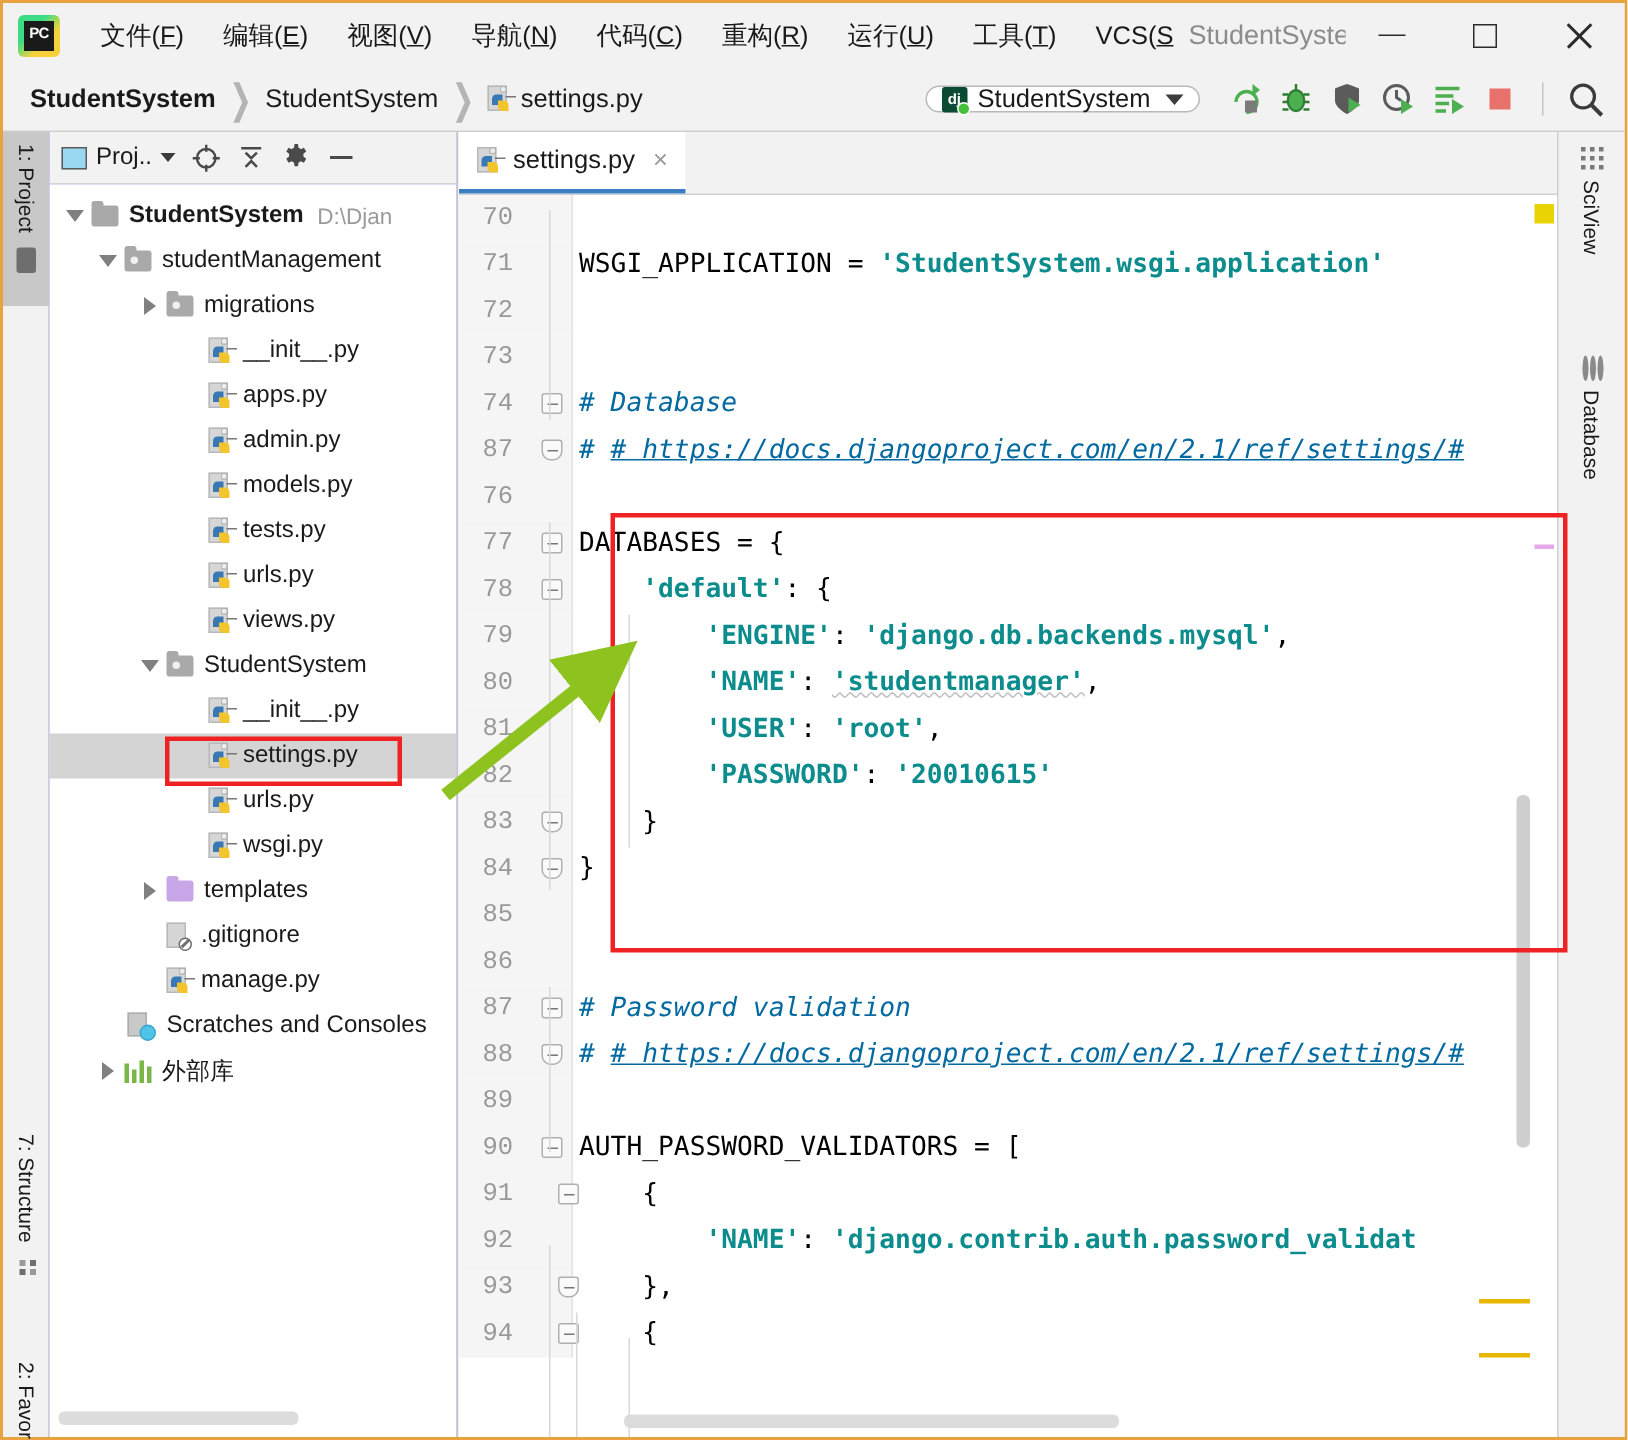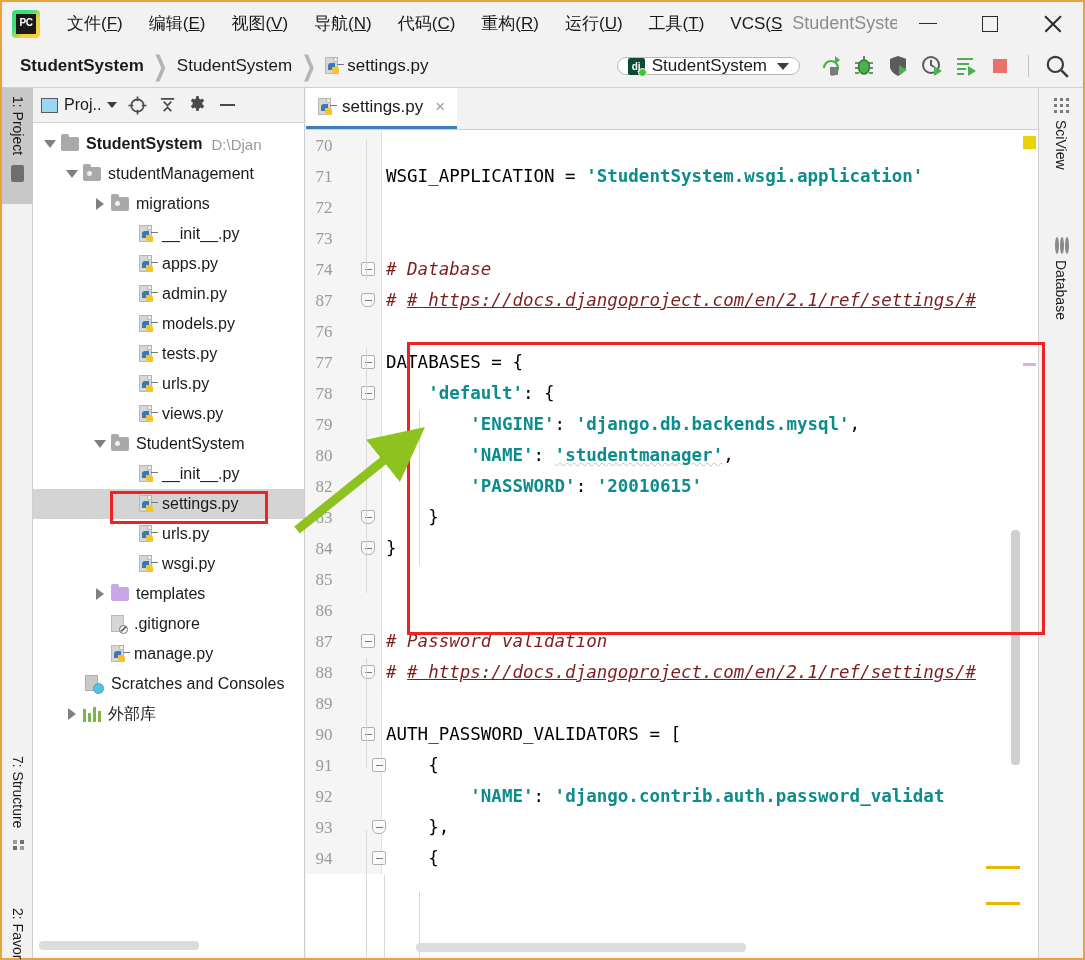--- a/index.html
+++ b/index.html
@@ -222,42 +222,42 @@
   .etab {
     display: flex; align-items: center; gap: 8px; padding: 0 12px;
     background: #fff; border-bottom: 3px solid #3a7fc1; font-size: 17px; color: #1a1a1a;
   }
   .tab-close { color: #9a9a9a; font-size: 17px; margin-left: 4px; }
 
   .code-wrap { flex: 1; position: relative; overflow: hidden; background: #fff; }
   .code-rows { position: absolute; left: 0; top: 0; right: 0; }
   .crow { height: 31px; display: flex; align-items: center; position: relative; }
   .lnum {
-    width: 48px; text-align: center; padding-right: 12px;
-    font-family: Liberation Serif, serif; font-size: 17px; color: #999999;
+    width: 48px; text-align: right; padding-right: 12px;
+    font-family: Liberation Mono, monospace; font-size: 17px; color: #999999;
     flex: none; background: #f5f5f5; height: 31px; line-height: 31px;
   }
   .gutter {
     width: 28px; height: 31px; flex: none; background: #f5f5f5;
     position: relative; border-right: 1px solid #e2e2e2;
   }
   .fold {
     position: absolute; left: 7px; top: 8px; width: 14px; height: 14px;
     border: 1px solid #b0b0b0; background: #fafafa; border-radius: 2px;
   }
   .fold:after {
     content:''; position: absolute; left: 2.5px; top: 5.5px; width: 7px; height: 1.4px; background:#777;
   }
   .fold.sh { border-radius: 2px 2px 6px 6px; }
   .code {
     font-family: "DejaVu Sans Mono", monospace; font-size: 17.5px; color: #000;
     white-space: pre; line-height: 31px; padding-left: 4px;
   }
   .str { color: #0c8c8c; font-weight: bold; }
-  .cmt { color: #7f1d1d; font-style: italic; }
+  .cmt { color: #0369a1; font-style: italic; }
   .wavy {
     text-decoration: underline; text-decoration-style: wavy;
     text-decoration-color: #c2c2c2; text-decoration-thickness: 1px;
   }
   .indent-guide {
     position: absolute; width: 1px; background: #d8d8d8; top: 0; bottom: 0;
   }
 
   .mark-col {
     position: absolute; right: 0; top: 0; bottom: 0; width: 16px; background: #fff;
@@ -725,20 +725,25 @@
           <span class="gutter"></span>
           <span class="code">        <span class="str">'ENGINE'</span>: <span class="str">'django.db.backends.mysql'</span>,</span>
         </div>
 
         <div class="crow">
           <span class="lnum">80</span>
           <span class="gutter"></span>
           <span class="code">        <span class="str">'NAME'</span>: <span class="str wavy">'studentmanager'</span>,</span>
         </div>
 
+        <div class="crow">
+          <span class="lnum">81</span>
+          <span class="gutter"></span>
+          <span class="code">        <span class="str">'USER'</span>: <span class="str">'root'</span>,</span>
+        </div>
 
         <div class="crow">
           <span class="lnum">82</span>
           <span class="gutter"></span>
           <span class="code">        <span class="str">'PASSWORD'</span>: <span class="str">'20010615'</span></span>
         </div>
 
         <div class="crow">
           <span class="lnum">83</span>
           <span class="gutter">

